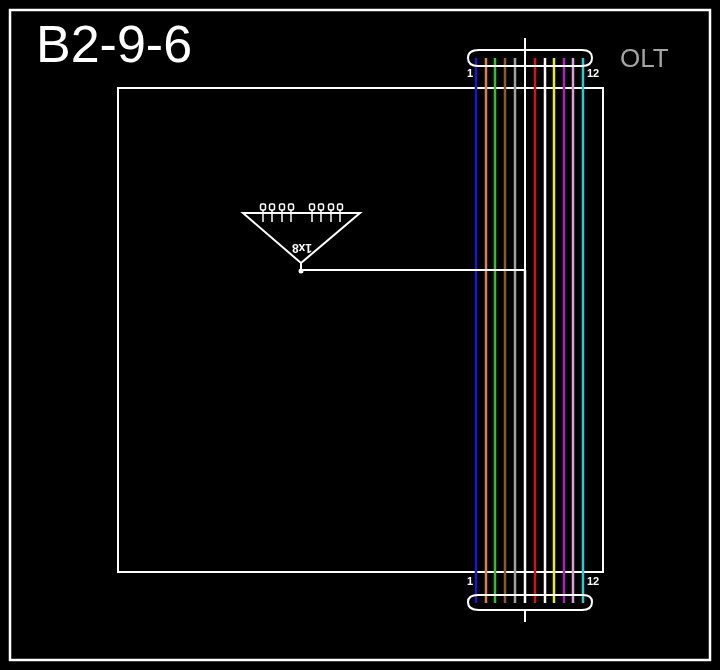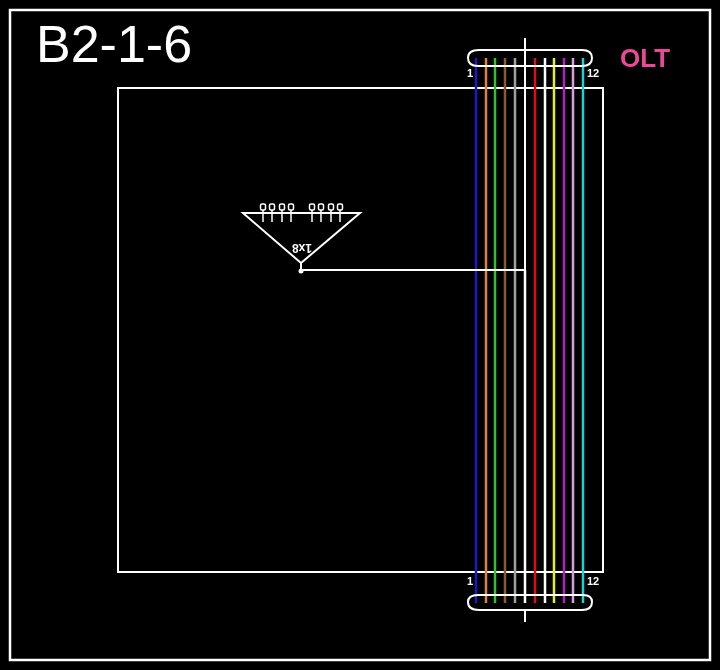--- a/index.html
+++ b/index.html
@@ -1,19 +1,19 @@
 <!DOCTYPE html>
 <html><head>
   <meta charset="utf-8">
   <style>
     html, body { margin:0; padding:0; background:#000; }
     body { width:720px; height:670px; position:relative; overflow:hidden; font-family:"Liberation Sans", sans-serif; }
     #diagram { position:absolute; left:0; top:0; }
     .title { position:absolute; left:36px; top:18px; font-size:52px; color:#fff; line-height:1; letter-spacing:0px; font-family:"Liberation Sans", sans-serif; }
-    .olt-label { position:absolute; left:620px; top:45px; font-size:26px; color:#ec4899; line-height:1; font-family:"Liberation Sans", sans-serif;font-weight:bold; }
+    .olt-label { position:absolute; left:620px; top:45px; font-size:26px; color:#a3a3a3; line-height:1; font-family:"Liberation Sans", sans-serif; }
     .port-num { position:absolute; font-size:11px; font-weight:bold; color:#fff; line-height:1; font-family:"Liberation Sans", sans-serif; }
   </style>
 </head>
 <body>
 
 <svg id="diagram" width="720" height="670" viewBox="0 0 720 670" xmlns="http://www.w3.org/2000/svg">
 
   <rect x="10" y="10" width="700" height="650" fill="none" stroke="#fff" stroke-width="2.5"></rect>
 
   <rect x="118" y="88" width="485" height="484" fill="none" stroke="#fff" stroke-width="2"></rect>
@@ -65,19 +65,19 @@
         <line x1="321" x2="321" y1="210" y2="222" stroke="#fff" stroke-width="1.5"></line>
         <rect x="328.5" y="204" width="5" height="6" rx="1.5" fill="none" stroke="#fff" stroke-width="1.5"></rect>
         <line x1="331" x2="331" y1="210" y2="222" stroke="#fff" stroke-width="1.5"></line>
         <rect x="337.5" y="204" width="5" height="6" rx="1.5" fill="none" stroke="#fff" stroke-width="1.5"></rect>
         <line x1="340" x2="340" y1="210" y2="222" stroke="#fff" stroke-width="1.5"></line>
       </g>
     <text id="splitter-label" x="302" y="236" fill="#fff" font-size="12" font-weight="bold" text-anchor="middle" font-family="Liberation Sans, sans-serif" transform="rotate(180 302 240)">1x8</text>
   </g>
 </svg>
 
-<div class="title">B2-1-6</div>
+<div class="title">B2-9-6</div>
 <div class="olt-label">OLT</div>
 
 <div class="port-num" style="left:467px;top:68px;">1</div>
 <div class="port-num" style="left:587px;top:68px;">12</div>
 <div class="port-num" style="left:467px;top:576px;">1</div>
 <div class="port-num" style="left:587px;top:576px;">12</div>
 
 </body></html>

